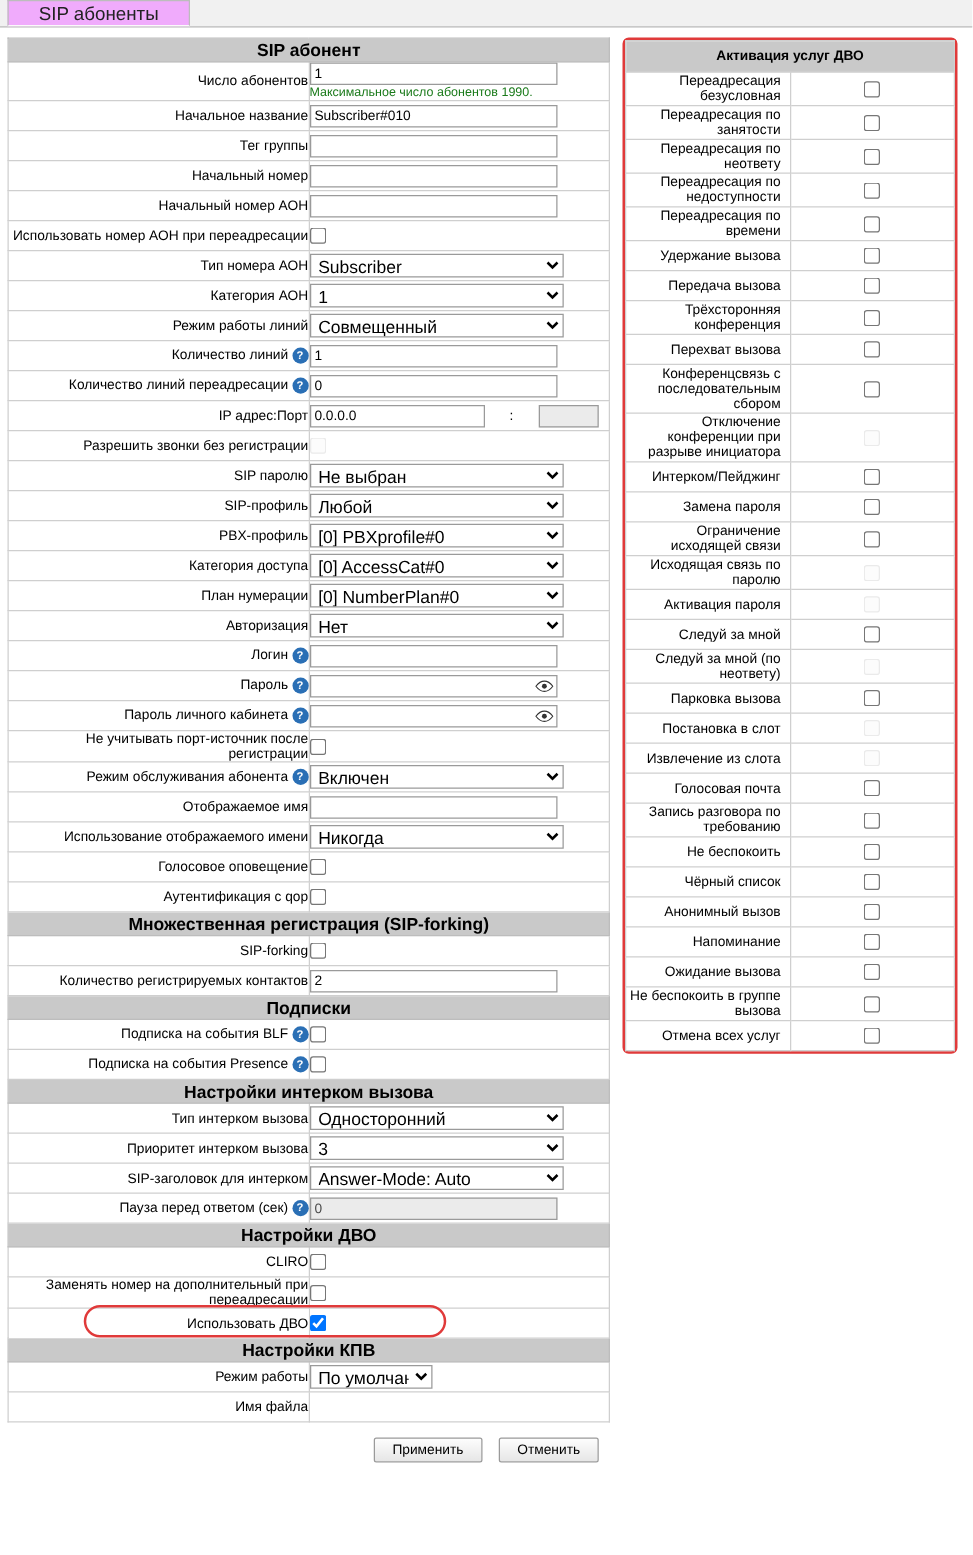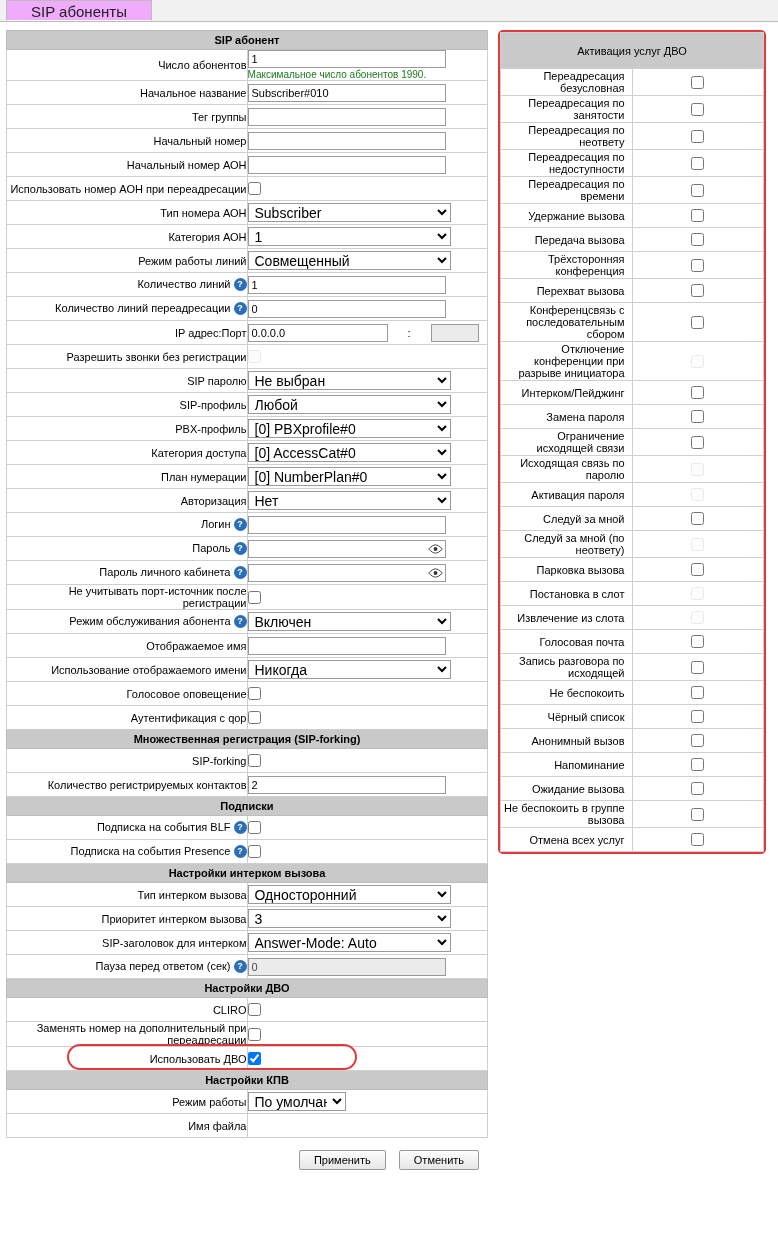--- a/index.html
+++ b/index.html
@@ -70,21 +70,21 @@
     width: 272px;
   }
   td.fld {
     padding-left: 4px;
     background: #fff;
   }
   tr.section td {
     background: #c9c9c9;
     text-align: center;
     font-weight: bold;
-    font-size: 11px;
+    font-size: 14px;
     height: 19px;
     border: 1px solid #bdbdbd;
   }
   input[type="text"] {
     font-family: "Liberation Sans", sans-serif;
     font-size: 11px;
     height: 18px;
     border: 1px solid #9a9a9a;
     background: #fff;
     padding: 1px 3px;
@@ -155,22 +155,22 @@
     padding-right: 7px;
   }
   table.dvo td.chk {
     width: 30px;
     text-align: center;
     padding: 0;
   }
   table.dvo tr.section td {
     background: #c9c9c9;
     text-align: center;
-    font-weight: normal;
-    height: 36px;
+    font-weight: bold;
+    height: 25px;
   }
   .disabled-chk { opacity: .45; }
   
   .oval-wrap { position: relative; }
   .oval {
     position: absolute;
     left: 60px; top: -3px;
     width: 290px; height: 26px;
     border: 2px solid #e03a3a;
     border-radius: 14px;
@@ -679,21 +679,21 @@
             </tr>
             <tr>
               <td class="lbl2">Извлечение из слота</td>
               <td class="chk"><input type="checkbox" disabled="" class="disabled-chk" style=""></td>
             </tr>
             <tr>
               <td class="lbl2">Голосовая почта</td>
               <td class="chk"><input type="checkbox" style=""></td>
             </tr>
             <tr>
-              <td class="lbl2">Запись разговора по исходящей</td>
+              <td class="lbl2">Запись разговора по требованию</td>
               <td class="chk"><input type="checkbox" style=""></td>
             </tr>
             <tr>
               <td class="lbl2">Не беспокоить</td>
               <td class="chk"><input type="checkbox" style=""></td>
             </tr>
             <tr>
               <td class="lbl2">Чёрный список</td>
               <td class="chk"><input type="checkbox" style=""></td>
             </tr>

